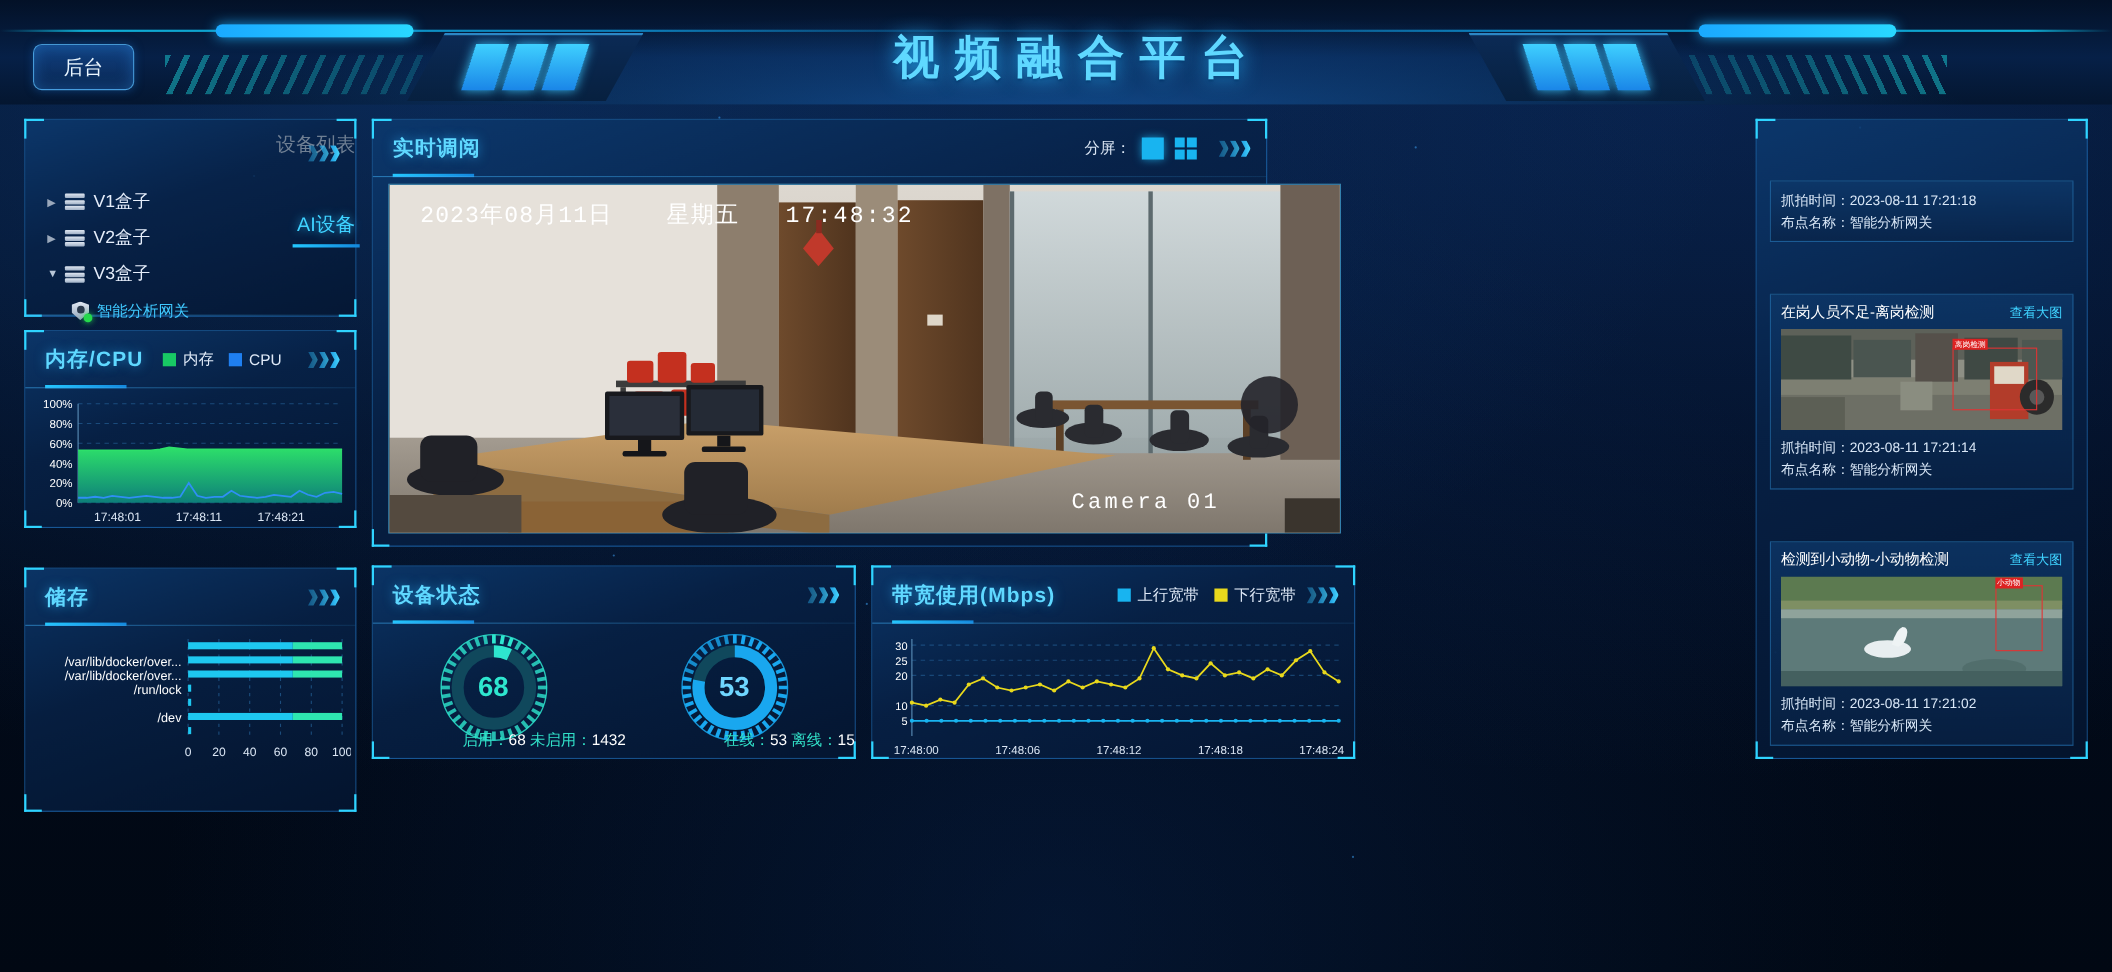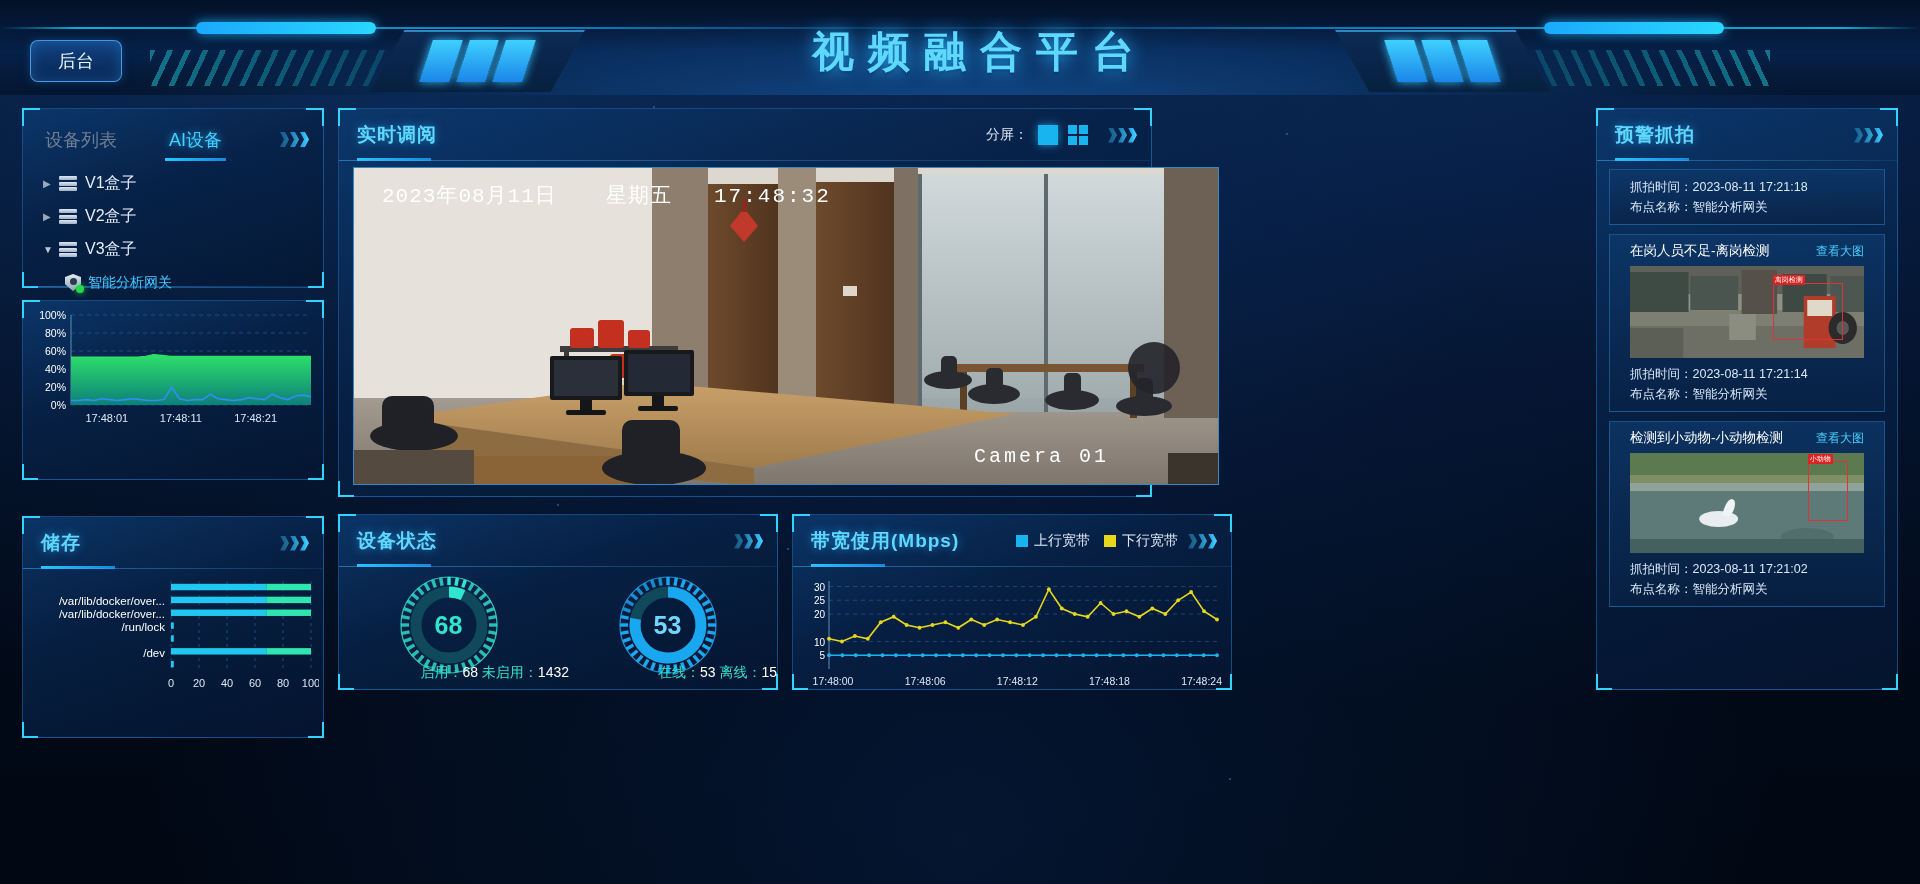--- a/index.html
+++ b/index.html
@@ -100,21 +100,21 @@
     background:linear-gradient(90deg, rgba(60,170,240,.55), rgba(60,170,240,.12)); }
   .chev { display:flex; align-items:center; gap:1px; margin-left:auto; cursor:pointer; }
   .chev span { width:9px; height:15px; display:block;
     background:linear-gradient(90deg,#1c9ae0,#49d8ff);
     clip-path:polygon(0 0, 55% 0, 100% 50%, 55% 100%, 0 100%, 45% 50%); }
   .chev span:nth-child(1){opacity:.45}
   .chev span:nth-child(2){opacity:.72}
 
   
   #devicePanel { left:22px; top:108px; width:302px; height:180px; }
-  .tabs { display:flex; align-items:flex-end; gap:52px; padding:10px 0 0 22px; height:52px; position:relative; }
+  .tabs { display:flex; align-items:flex-end; gap:40px; padding:10px 0 0 22px; height:52px; position:relative;flex-direction:column; }
   .tab { font-size:18px; padding-bottom:9px; cursor:pointer; position:relative; }
   .tab.inactive { color:#6f7f93; }
   .tab.active { color:#3fd2ff; text-shadow:0 0 9px rgba(40,190,255,.8); }
   .tab.active::after { content:""; position:absolute; left:-4px; right:-4px; bottom:0;
     height:3px; background:linear-gradient(90deg,#23c8ff,#1488dd); }
   .tab-chev { position:absolute; right:14px; bottom:14px; }
   .tree { padding:6px 0 0 8px; }
   .tree-row { display:flex; align-items:center; height:33px; padding-left:12px; cursor:pointer; }
   .arrow { width:16px; font-size:10px; color:#9aa8bb; }
   .arrow.open { color:#b9c7d8; }
@@ -166,21 +166,21 @@
   .foot-w { color:#ffffff; }
 
   
   #bwPanel { left:792px; top:514px; width:440px; height:176px; }
 
   
   #alertPanel { right:22px; top:108px; width:302px; height:582px; }
   .alert-list { padding:8px 12px 0 12px; }
   .alert-card { border:1px solid rgba(50,150,220,.4);
     background:linear-gradient(180deg, rgba(13,56,106,.75), rgba(8,34,70,.7));
-    margin-bottom:9px; padding:7px 20px; }
+    margin-bottom:9px; padding:7px 9px;margin-top:47px; }
   .a-row { font-size:12.5px; color:#d9e7f7; line-height:20px; white-space:nowrap; }
   .a-title-row { display:flex; align-items:center; justify-content:space-between; margin-bottom:6px; }
   .a-title { font-size:13.5px; color:#ffffff; }
   .a-link { font-size:12px; color:#3fd2ff; cursor:pointer; white-space:nowrap; }
   .a-thumb { position:relative; width:100%; height:92px; overflow:hidden; margin-bottom:6px; }
   .bbox { position:absolute; border:1.5px solid #e03434; }
   .bbox-tag { position:absolute; background:#d22; color:#fff; font-size:7px;
     padding:0 2px; white-space:nowrap; }
 </style>
 </head>
@@ -277,20 +277,40 @@
           <i class="dot-green"></i>
         </span>
       <span class="tree-label">智能分析网关</span>
     </div>
   </div>
 </div>
 
 <div class="panel" id="memPanel">
   <div class="cnr-bl"></div>
     <div class="cnr-br"></div>
+  <div class="p-head">
+    <div class="p-title">内存/CPU</div>
+    <div class="legend">
+      <div class="legend-item">
+        <span class="lg-sq" style="background:#18c964"></span>
+        <span>内存</span>
+      </div>
+      <div class="legend-item">
+        <span class="lg-sq" style="background:#1f7ff0"></span>
+        <span>CPU</span>
+      </div>
+    </div>
+    <div class="chev">
+        <span></span>
+        <span></span>
+        <span></span>
+      </div>
+    <div class="p-underline"></div>
+      <div class="p-divider"></div>
+  </div>
   <div class="chart-body">
     <svg id="memSvg" width="286" height="118">
         <line x1="40" y1="96" x2="280" y2="96" stroke="#2a6ea8" stroke-width="1" stroke-dasharray="4 4" opacity="0.55"></line>
         <text x="35" y="100" text-anchor="end" fill="#fff" font-size="10.5" font-family="Liberation Sans">0%</text>
         <line x1="40" y1="78" x2="280" y2="78" stroke="#2a6ea8" stroke-width="1" stroke-dasharray="4 4" opacity="0.55"></line>
         <text x="35" y="82" text-anchor="end" fill="#fff" font-size="10.5" font-family="Liberation Sans">20%</text>
         <line x1="40" y1="60" x2="280" y2="60" stroke="#2a6ea8" stroke-width="1" stroke-dasharray="4 4" opacity="0.55"></line>
         <text x="35" y="64" text-anchor="end" fill="#fff" font-size="10.5" font-family="Liberation Sans">40%</text>
         <line x1="40" y1="42" x2="280" y2="42" stroke="#2a6ea8" stroke-width="1" stroke-dasharray="4 4" opacity="0.55"></line>
         <text x="35" y="46" text-anchor="end" fill="#fff" font-size="10.5" font-family="Liberation Sans">60%</text>
@@ -703,30 +723,20 @@
         <text x="216.29999999999998" y="110" text-anchor="middle" fill="#dce7f5" font-size="10.5" font-family="Liberation Sans">17:48:12</text>
         <text x="308.45" y="110" text-anchor="middle" fill="#dce7f5" font-size="10.5" font-family="Liberation Sans">17:48:18</text>
         <text x="400.59999999999997" y="110" text-anchor="middle" fill="#dce7f5" font-size="10.5" font-family="Liberation Sans">17:48:24</text>
       </svg>
   </div>
 </div>
 
 <div class="panel" id="alertPanel">
   <div class="cnr-bl"></div>
     <div class="cnr-br"></div>
-  <div class="p-head">
-    <div class="p-title">预警抓拍</div>
-    <div class="chev">
-        <span></span>
-        <span></span>
-        <span></span>
-      </div>
-    <div class="p-underline"></div>
-      <div class="p-divider"></div>
-  </div>
   <div class="alert-list">
 
     <div class="alert-card">
       <div class="a-row">
         <span>抓拍时间：</span><span>2023-08-11 17:21:18</span>
       </div>
       <div class="a-row">
         <span>布点名称：</span><span>智能分析网关</span>
       </div>
     </div>

